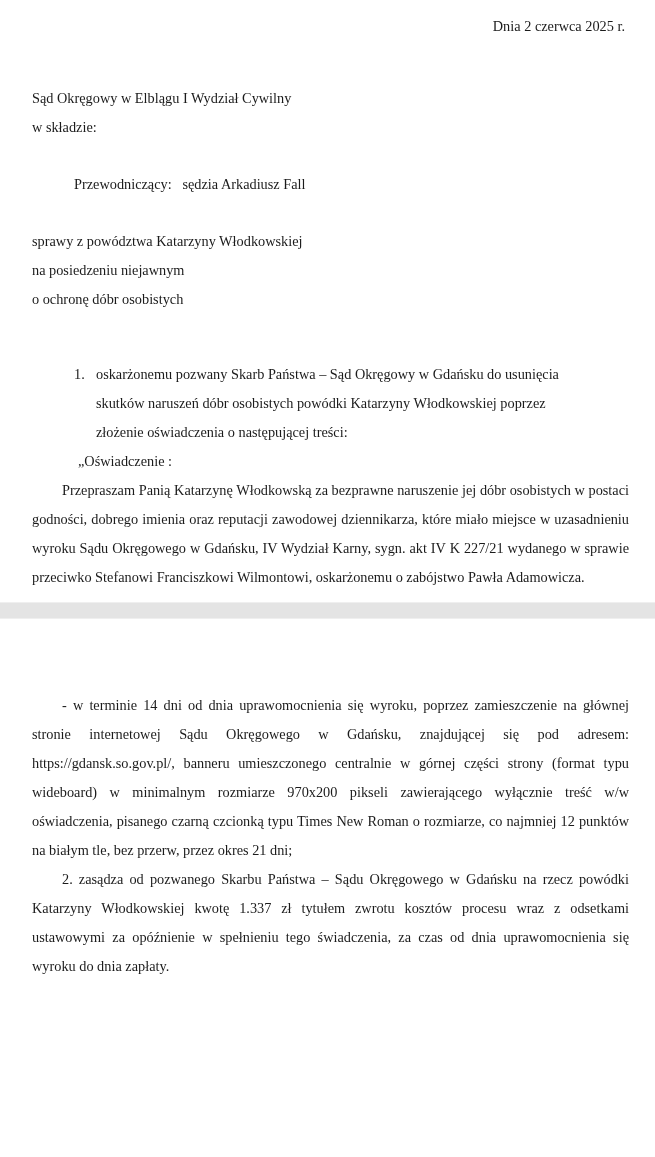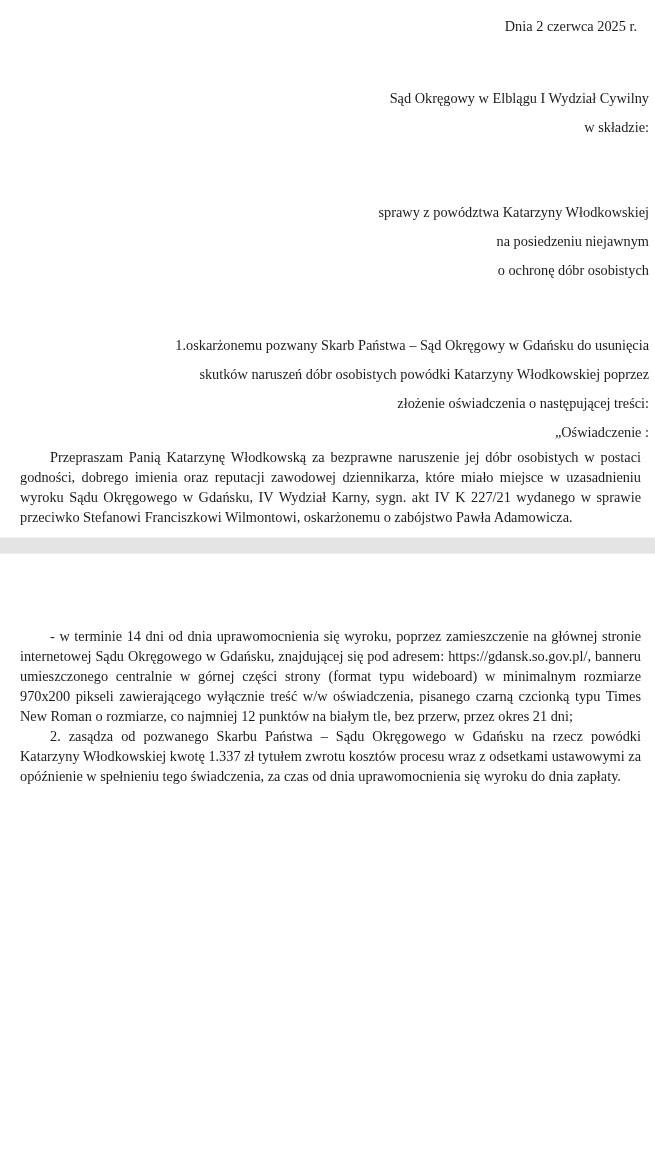--- a/index.html
+++ b/index.html
@@ -15,42 +15,41 @@
     -webkit-font-smoothing: antialiased;
   }
   .doc {
     width: 655px;
     margin: 0;
     position: relative;
     background: #ffffff;
   }
   .page {
     background: #ffffff;
-    padding: 0 6px;
+    padding: 0 18px;
     box-sizing: border-box;
   }
   .page-top {
     padding-top: 8px;
     padding-bottom: 10px;
   }
   .page-bottom {
     padding-top: 8px;
     padding-bottom: 26px;
   }
   .page-gap {
     height: 17px;
     width: 100%;
     background: #e4e4e4;
     box-shadow: inset 0 1px 0 #efefef, inset 0 -1px 0 #efefef;
   }
   .line {
     font-size: 14.3px;
     line-height: 29px;
     white-space: pre-wrap;
-    text-align: right;
   }
   .date-line {
     text-align: right;
     font-size: 14.3px;
     line-height: 24px;
     padding-right: 12px;
     padding-top: 6px;
   }
   .spacer-lg { height: 46px; }
   .spacer-md { height: 28px; }
@@ -76,21 +75,21 @@
     padding-left: 60px;
   }
   .signature {
     padding-left: 60px;
     font-size: 14.3px;
     line-height: 29px;
   }
   .para {
     text-align: justify;
     font-size: 14.3px;
-    line-height: 20px;
+    line-height: 29px;
     padding-left: 14px;
     padding-right: 8px;
     text-indent: 30px;
     margin: 0;
   }
 </style>
 </head>
 <body>
 
 <div class="doc">
@@ -99,20 +98,21 @@
 
     <div class="date-line">Dnia 2 czerwca 2025 r.</div>
 
     <div class="spacer-lg"></div>
 
     <div class="line block-left">Sąd Okręgowy w Elblągu I Wydział Cywilny</div>
     <div class="line block-left">w składzie:</div>
 
     <div class="spacer-md"></div>
 
+    <div class="line chairman"><span>Przewodniczący:</span>&nbsp;&nbsp; <span>sędzia Arkadiusz Fall</span></div>
 
     <div class="spacer-md"></div>
 
     <div class="line block-left">sprawy z powództwa Katarzyny Włodkowskiej</div>
     <div class="line block-left">na posiedzeniu niejawnym</div>
     <div class="line block-left">o ochronę dóbr osobistych</div>
 
     <div class="spacer-lg"></div>
 
     <div class="line numbered"><span class="num">1.</span><span>oskarżonemu pozwany Skarb Państwa – Sąd Okręgowy w Gdańsku do usunięcia</span></div>

